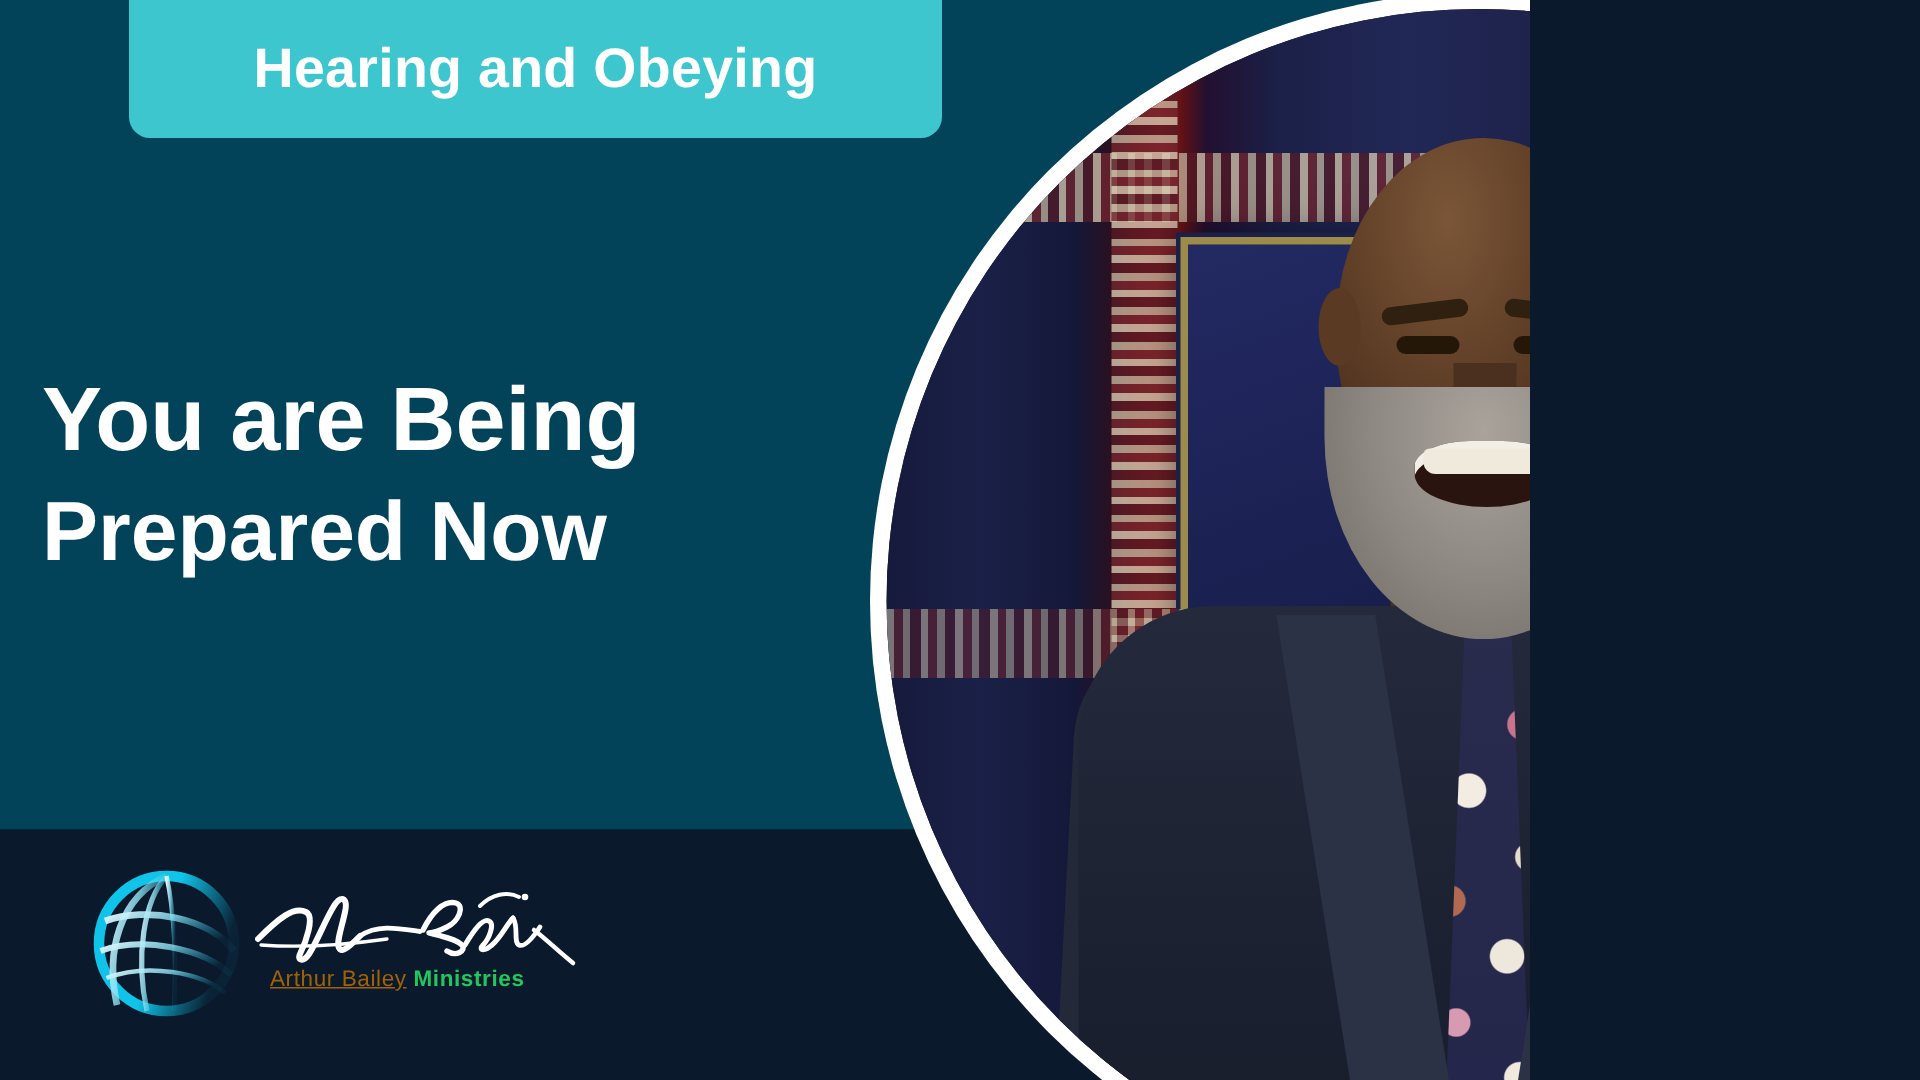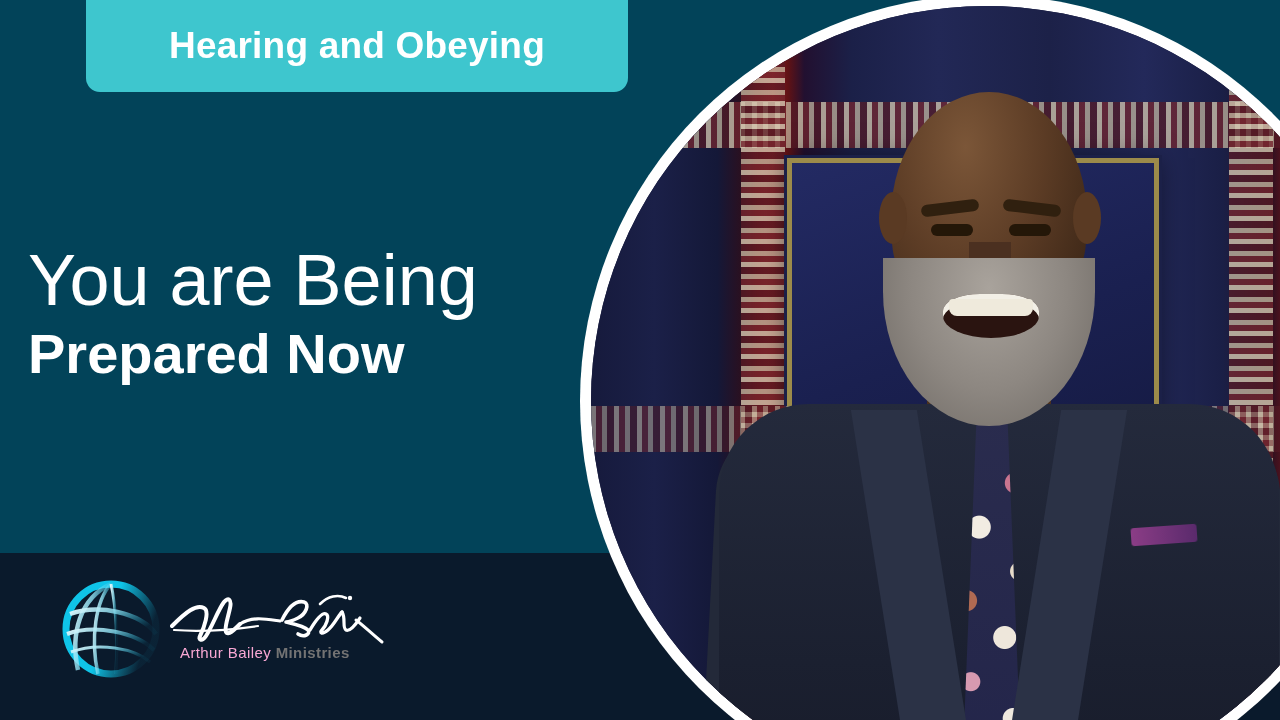--- a/index.html
+++ b/index.html
@@ -4,21 +4,21 @@
 <style>
   * { margin:0; padding:0; box-sizing:border-box; }
   html,body { width:1280px; height:720px; overflow:hidden; }
   body {
     font-family:"Liberation Sans", sans-serif;
     background:#0a1a2c;
     position:relative;
   }
 
   
-  #stage { position:absolute; inset:0; width:1280px; height:720px; overflow:hidden; }
+  #stage { position:absolute; inset:0; width:1020px; height:720px; overflow:hidden; }
 
   .band-top {
     position:absolute; left:0; top:0; width:1280px; height:553px;
     background:#024359;
   }
   .band-bottom {
     position:absolute; left:0; top:553px; width:1280px; height:167px;
     background:#0a1a2c;
   }
 
@@ -196,37 +196,37 @@
     font-weight:bold;
     letter-spacing:.2px;
     white-space:nowrap;
   }
 
   
   .headline {
     position:absolute; left:28px; top:243px; width:560px;
   }
   .hl-line { color:#ffffff; white-space:nowrap; }
-  .hl-1 { font-size:72px; line-height:74px; font-weight:400; }
+  .hl-1 { font-size:60px; line-height:74px; font-weight:700; }
   .hl-2 { font-size:56px; line-height:74px; font-weight:bold; }
   .hl-3 { font-size:64px; line-height:74px; font-weight:bold; }
 
   
   .logo {
     position:absolute; left:58px; top:572px;
     width:330px; height:118px;
   }
   .globe { position:absolute; left:0; top:4px; width:106px; height:106px; }
   .sig   { position:absolute; left:112px; top:14px; width:218px; height:62px; }
   .wordmark {
     position:absolute; left:122px; top:72px;
     font-size:15px; letter-spacing:.4px; white-space:nowrap;
   }
-  .wm-a { color:#f9a8d4; font-weight:400; }
-  .wm-b { color:#737373; font-weight:bold; }
+  .wm-a { color:#a16207; font-weight:400;text-decoration:underline; }
+  .wm-b { color:#22c55e; font-weight:bold; }
 </style>
 </head>
 <body>
 
 <div id="stage">
 
   <div class="band-top"></div>
   <div class="band-bottom"></div>
 
   <div class="portrait-wrap">

